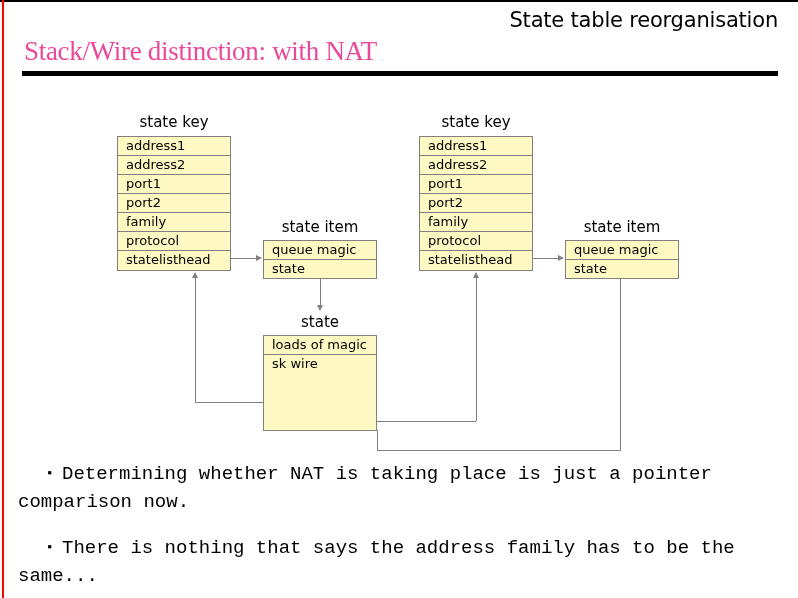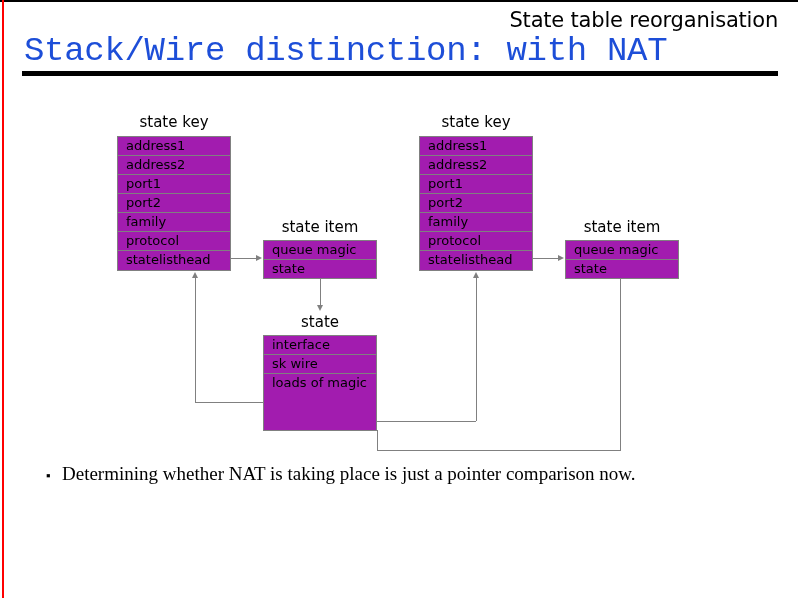--- a/index.html
+++ b/index.html
@@ -38,40 +38,40 @@
     font-family: "DejaVu Sans", "Liberation Sans", sans-serif;
     font-size: 21px;
     line-height: 24px;
     color: #000000;
     white-space: nowrap;
     letter-spacing: -0.2px;
   }
   .slide-title {
     position: absolute;
     left: 24px; top: 36px;
-    font-family: Liberation Mono, monospace;
-    font-size: 34px;
+    font-family: Liberation Serif, serif;
+    font-size: 27px;
     line-height: 30px;
-    color: #1d4ed8;
+    color: #ec4899;
     white-space: nowrap;
     letter-spacing: -0.3px;
   }
   .title-rule {
     position: absolute;
     left: 22px; top: 71px;
     width: 756px; height: 5px;
     background: #000000;
   }
 
   
   .struct {
     position: absolute;
     border: 1px solid #808080;
     box-sizing: border-box;
-    background: #a21caf;
+    background: #fef9c3;
   }
   .struct .row {
     height: 19px;
     line-height: 18px;
     padding-left: 8px;
     font-family: "DejaVu Sans", "Liberation Sans", sans-serif;
     font-size: 13px;
     color: #000000;
     border-bottom: 1px solid #808080;
     box-sizing: border-box;
@@ -123,21 +123,21 @@
 
   
   .bullets {
     position: absolute;
     left: 18px;
     top: 460px;
     width: 762px;
   }
   .bullet {
     position: relative;
-    font-family: Liberation Serif, serif;
+    font-family: Liberation Mono, monospace;
     font-size: 19px;
     line-height: 28px;
     color: #000000;
     margin-bottom: 18px;
     padding-left: 0;
   }
   .bullet .marker {
     display: inline-block;
     width: 8px;
     margin-left: 28px;
@@ -191,23 +191,22 @@
   </div>
 
   <div class="caption" style="left:565px; top:218px; width:114px;">state item</div>
   <div class="struct" style="left:565px; top:240px; width:114px; height:39px;">
     <div class="row">queue magic</div>
     <div class="row">state</div>
   </div>
 
   <div class="caption" style="left:263px; top:313px; width:114px;">state</div>
   <div class="struct" style="left:263px; top:335px; width:114px; height:96px;">
-    <div class="row">interface</div>
+    <div class="row">loads of magic</div>
     <div class="row">sk wire</div>
-    <div class="row">loads of magic</div>
   </div>
 
   <div class="hline" style="left:231px; top:258px; width:26px;"></div>
   <div class="arrow-r" style="left:256px; top:255px;"></div>
 
   <div class="hline" style="left:533px; top:258px; width:26px;"></div>
   <div class="arrow-r" style="left:558px; top:255px;"></div>
 
   <div class="vline" style="left:320px; top:279px; height:30px;"></div>
   <div class="arrow-d" style="left:317px; top:305px;"></div>
@@ -221,15 +220,18 @@
   <div class="arrow-u" style="left:473px; top:272px;"></div>
 
   <div class="vline" style="left:620px; top:279px; height:172px;"></div>
   <div class="hline" style="left:377px; top:450px; width:244px;"></div>
   <div class="vline" style="left:377px; top:430px; height:21px;"></div>
 
   <div class="bullets">
     <div class="bullet">
       <span class="marker">▪</span><span class="btext">Determining whether NAT is taking place is just a pointer comparison now.</span>
     </div>
+    <div class="bullet">
+      <span class="marker">▪</span><span class="btext">There is nothing that says the address family has to be the same...</span>
+    </div>
   </div>
 
 </div>
 
 </body></html>

